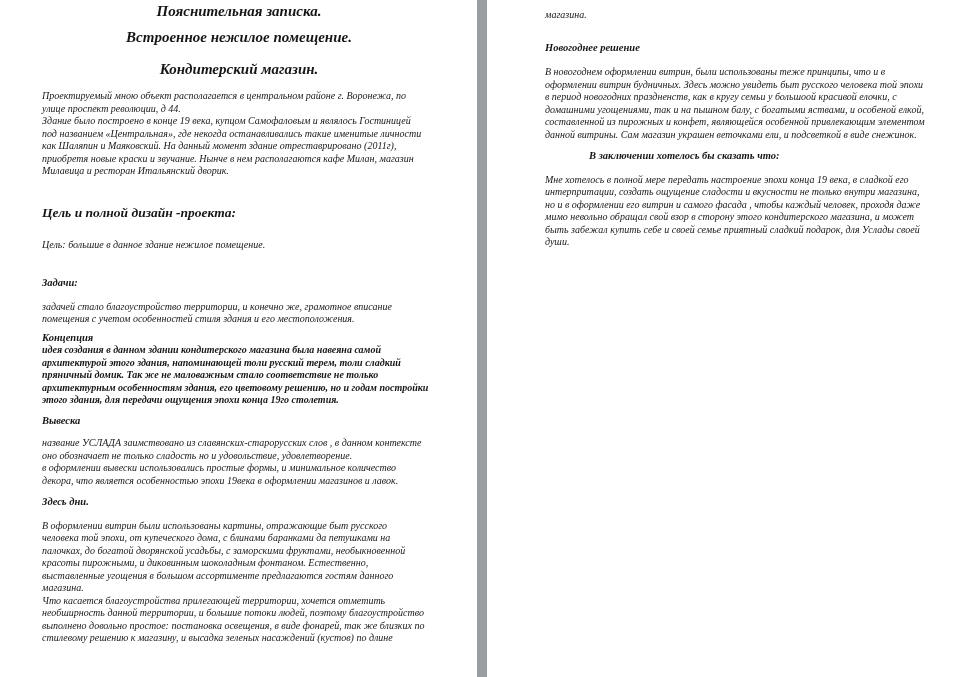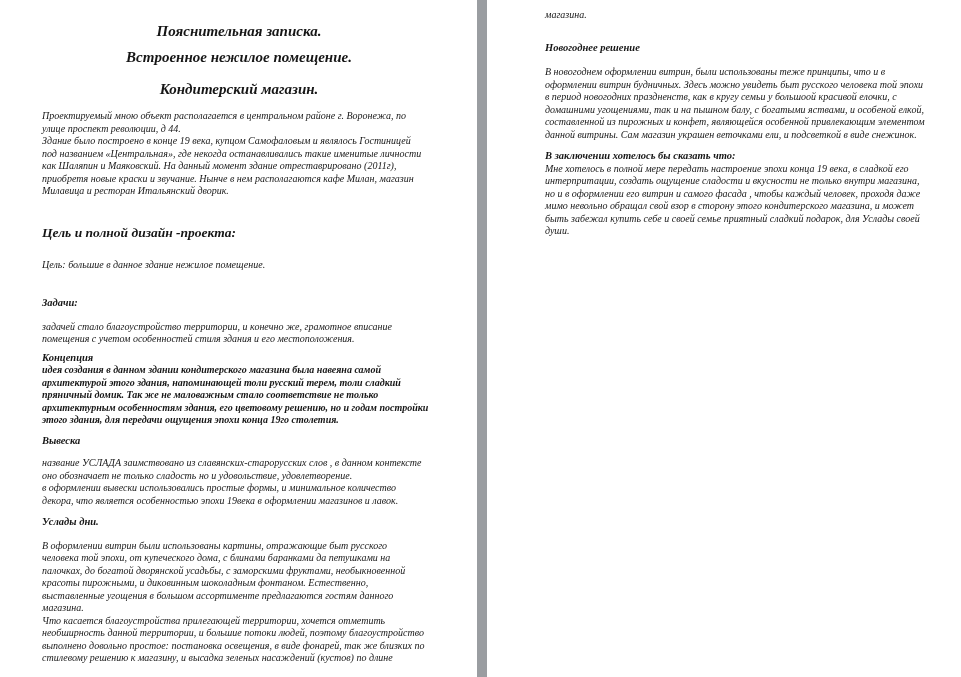--- a/index.html
+++ b/index.html
@@ -5,21 +5,21 @@
   html, body { margin: 0; padding: 0; }
   body {
     width: 961px; height: 677px;
     background: #ffffff;
     font-family: "Liberation Serif", serif;
     color: #161616;
     overflow: hidden;
   }
   .spread { display: flex; width: 961px; height: 677px; }
   .page { background: #ffffff; box-sizing: border-box; }
-  .page-left  { width: 477px; padding: 22px 41px 0 42px; }
+  .page-left  { width: 477px; padding: 2px 41px 0 42px; }
   .page-right { width: 474px; padding: 9px 36px 0 58px; }
   .divider { width: 10px; background: #9a9da1; }
 
   .doc-title {
     text-align: center;
     font-weight: bold;
     font-style: italic;
     font-size: 15px;
     line-height: 18px;
   }
@@ -55,22 +55,22 @@
   .concept-heading  { margin-top: 6px; }
   .concept-text     { margin-top: 0; font-weight: bold; }
   .sign-heading     { margin-top: 8px; }
   .sign-text        { margin-top: 10px; }
   .weekdays-heading { margin-top: 9px; }
   .weekdays-text    { margin-top: 11px; }
 
   
   .newyear-heading    { margin-top: 20px; }
   .newyear-text       { margin-top: 12px; }
-  .conclusion-heading { margin-top: 9px; }
-  .conclusion-text    { margin-top: 0; }
+  .conclusion-heading { margin-top: 9px; margin-left: 44px; }
+  .conclusion-text    { margin-top: 11px; }
 </style>
 </head>
 <body>
 
 <div class="spread">
 
   <div class="page page-left">
     <div class="doc-title">Пояснительная записка.</div>
     <div class="doc-title t2">Встроенное нежилое помещение.</div>
     <div class="doc-title t3">Кондитерский магазин.</div>
@@ -96,21 +96,21 @@
 пряничный домик. Так же не маловажным стало соответствие не только
 архитектурным особенностям здания, его цветовому решению, но и годам постройки
 этого здания, для передачи ощущения эпохи конца 19го столетия.</div>
 
     <div class="sec-heading sign-heading">Вывеска</div>
     <div class="body-text sign-text">название УСЛАДА заимствовано из славянских-старорусских слов , в данном контексте
 оно обозначает не только сладость но и удовольствие, удовлетворение.
 в оформлении вывески использовались простые формы, и минимальное количество
 декора, что является особенностью эпохи 19века в оформлении магазинов и лавок.</div>
 
-    <div class="sec-heading weekdays-heading">Услады дни.</div>
+    <div class="sec-heading weekdays-heading">Здесь дни.</div>
     <div class="body-text weekdays-text">В оформлении витрин были использованы картины, отражающие быт русского
 человека той эпохи, от купеческого дома, с блинами баранками да петушками на
 палочках, до богатой дворянской усадьбы, с заморскими фруктами, необыкновенной
 красоты пирожными, и диковинным шоколадным фонтаном. Естественно,
 выставленные угощения в большом ассортименте предлагаются гостям данного
 магазина.
 Что касается благоустройства прилегающей территории, хочется отметить
 необширность данной территории, и большие потоки людей, поэтому благоустройство
 выполнено довольно простое: постановка освещения, в виде фонарей, так же близких по
 стилевому решению к магазину, и высадка зеленых насаждений (кустов) по длине</div>

